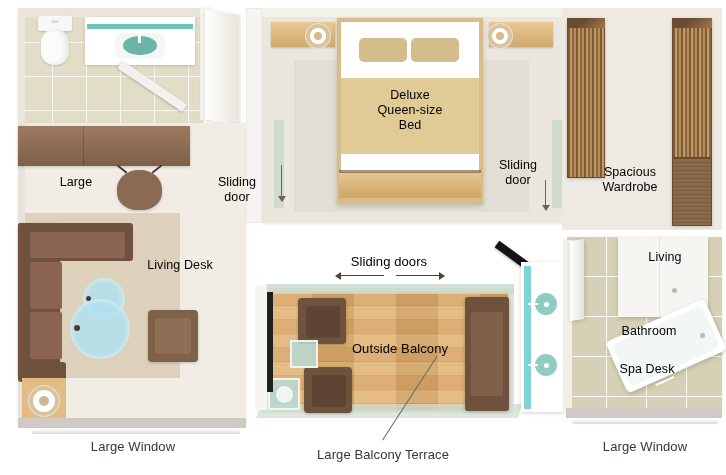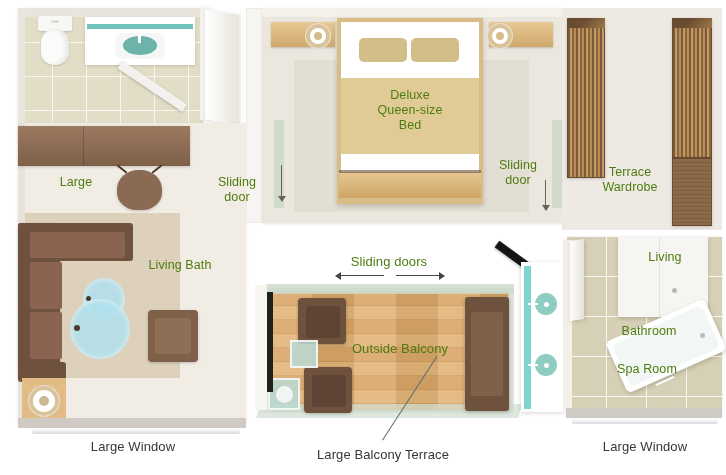--- a/index.html
+++ b/index.html
@@ -3,21 +3,21 @@
 <meta charset="utf-8">
 <style>
   html,body{margin:0;padding:0;background:#ffffff;}
   body{width:726px;height:475px;overflow:hidden;
        font-family:"Liberation Sans","DejaVu Sans",sans-serif;}
   #plan{position:relative;width:726px;height:475px;background:#ffffff;}
 
   .abs{position:absolute;box-sizing:border-box;}
 
   
-  .lab{position:absolute;color:#4d7c0f;font-size:12.5px;line-height:14px;
+  .lab{position:absolute;color:#000000;font-size:12.5px;line-height:14px;
        text-align:center;white-space:pre-line;letter-spacing:.1px;}
   .lab.out{color:#3c3530;font-size:13px;}
 
   
   .arrow-v{position:absolute;width:1px;background:#6a625c;}
   .arrow-v:after{content:"";position:absolute;left:-3.5px;bottom:-1px;
       width:0;height:0;border-left:4px solid transparent;border-right:4px solid transparent;
       border-top:6px solid #6a625c;}
   .arrow-h{position:absolute;height:1px;background:#4a443f;}
   .arrow-h .hl,.arrow-h .hr{position:absolute;top:-3.5px;width:0;height:0;
@@ -138,21 +138,21 @@
   <div class="abs" style="left:74px;top:325px;width:6px;height:6px;border-radius:50%;background:#4b3a2e;"></div>
 
   <div class="abs" style="left:148px;top:310px;width:50px;height:52px;background:#7f6049;
               border-radius:4px;box-shadow:0 1px 3px rgba(0,0,0,.2);"></div>
   <div class="abs" style="left:155px;top:318px;width:36px;height:36px;background:#8e6e55;border-radius:3px;"></div>
 
   <div class="abs" style="left:22px;top:378px;width:44px;height:42px;background:#e2bc84;"></div>
   <div class="abs lampring" style="left:29px;top:386px;width:30px;height:30px;"></div>
   <div class="abs" style="left:39px;top:396px;width:10px;height:10px;border-radius:50%;background:#cdb894;"></div>
 
-  <div class="lab" style="left:120px;top:258px;width:120px;">Living Bath</div>
+  <div class="lab" style="left:120px;top:258px;width:120px;">Living Desk</div>
 
   <div class="abs" style="left:18px;top:418px;width:228px;height:10px;background:#cfcac4;"></div>
   <div class="abs" style="left:32px;top:429px;width:208px;height:5px;
               background:linear-gradient(to bottom,#ffffff,#d9d9d9);border-radius:2px;"></div>
   <div class="lab out" style="left:58px;top:440px;width:150px;">Large Window</div>
 
   <div class="abs" style="left:262px;top:8px;width:300px;height:215px;background:#ece7de;
               box-shadow:0 1px 3px rgba(0,0,0,.10);"></div>
   <div class="abs" style="left:262px;top:8px;width:300px;height:9px;background:#f4f1eb;"></div>
 
@@ -195,21 +195,21 @@
   <div class="arrow-v" style="left:545px;top:180px;height:30px;"></div>
 
   <div class="abs" style="left:562px;top:8px;width:160px;height:222px;background:#eeeae3;"></div>
   <div class="abs wood-slat shadowbox" style="left:567px;top:18px;width:38px;height:160px;"></div>
   <div class="abs" style="left:567px;top:18px;width:38px;height:10px;
               background:linear-gradient(135deg,#6a4c32 40%,#9c7749);"></div>
   <div class="abs wood-slat shadowbox" style="left:672px;top:18px;width:40px;height:140px;"></div>
   <div class="abs" style="left:672px;top:18px;width:40px;height:10px;
               background:linear-gradient(135deg,#6a4c32 40%,#9c7749);"></div>
   <div class="abs wood-plain shadowbox" style="left:672px;top:158px;width:40px;height:68px;"></div>
-  <div class="lab" style="left:584px;top:165px;width:92px;line-height:15px;">Terrace
+  <div class="lab" style="left:584px;top:165px;width:92px;line-height:15px;">Spacious
 Wardrobe</div>
 
   <div class="abs" style="left:262px;top:288px;width:252px;height:125px;background:#dfe4da;"></div>
   <div class="abs deck shadowbox" style="left:270px;top:292px;width:238px;height:118px;overflow:hidden;"></div>
 
   <div class="abs" style="left:266px;top:284px;width:248px;height:10px;background:rgba(203,219,203,.85);"></div>
 
   <div class="abs" style="left:258px;top:404px;width:262px;height:14px;background:rgba(210,223,210,.75);
               transform:skewX(-14deg);"></div>
 
@@ -275,21 +275,21 @@
   <div class="abs" style="left:672px;top:288px;width:5px;height:5px;border-radius:50%;background:#b9b9b2;"></div>
   <div class="lab" style="left:630px;top:250px;width:70px;">Living</div>
 
   <div class="abs" style="left:612px;top:318px;width:108px;height:56px;background:#ffffff;
               border-radius:5px;transform:rotate(-24deg);transform-origin:center;
               box-shadow:0 2px 5px rgba(0,0,0,.18);"></div>
   <div class="abs" style="left:617px;top:323px;width:98px;height:46px;background:#f2f6f5;
               border-radius:6px;transform:rotate(-24deg);transform-origin:center;"></div>
   <div class="abs" style="left:700px;top:333px;width:5px;height:5px;border-radius:50%;background:#b6bdbb;"></div>
   <div class="abs" style="left:655px;top:380px;width:20px;height:2px;background:#ffffff;transform:rotate(-24deg);"></div>
-  <div class="lab" style="left:608px;top:362px;width:78px;">Spa Room</div>
+  <div class="lab" style="left:608px;top:362px;width:78px;">Spa Desk</div>
 
   <div class="lab" style="left:608px;top:324px;width:82px;">Bathroom</div>
 
   <div class="abs" style="left:566px;top:408px;width:156px;height:10px;background:#cfcac4;"></div>
   <div class="abs" style="left:572px;top:419px;width:146px;height:5px;
               background:linear-gradient(to bottom,#ffffff,#dbdbdb);border-radius:2px;"></div>
   <div class="lab out" style="left:570px;top:440px;width:150px;">Large Window</div>
 
 </div>
 

